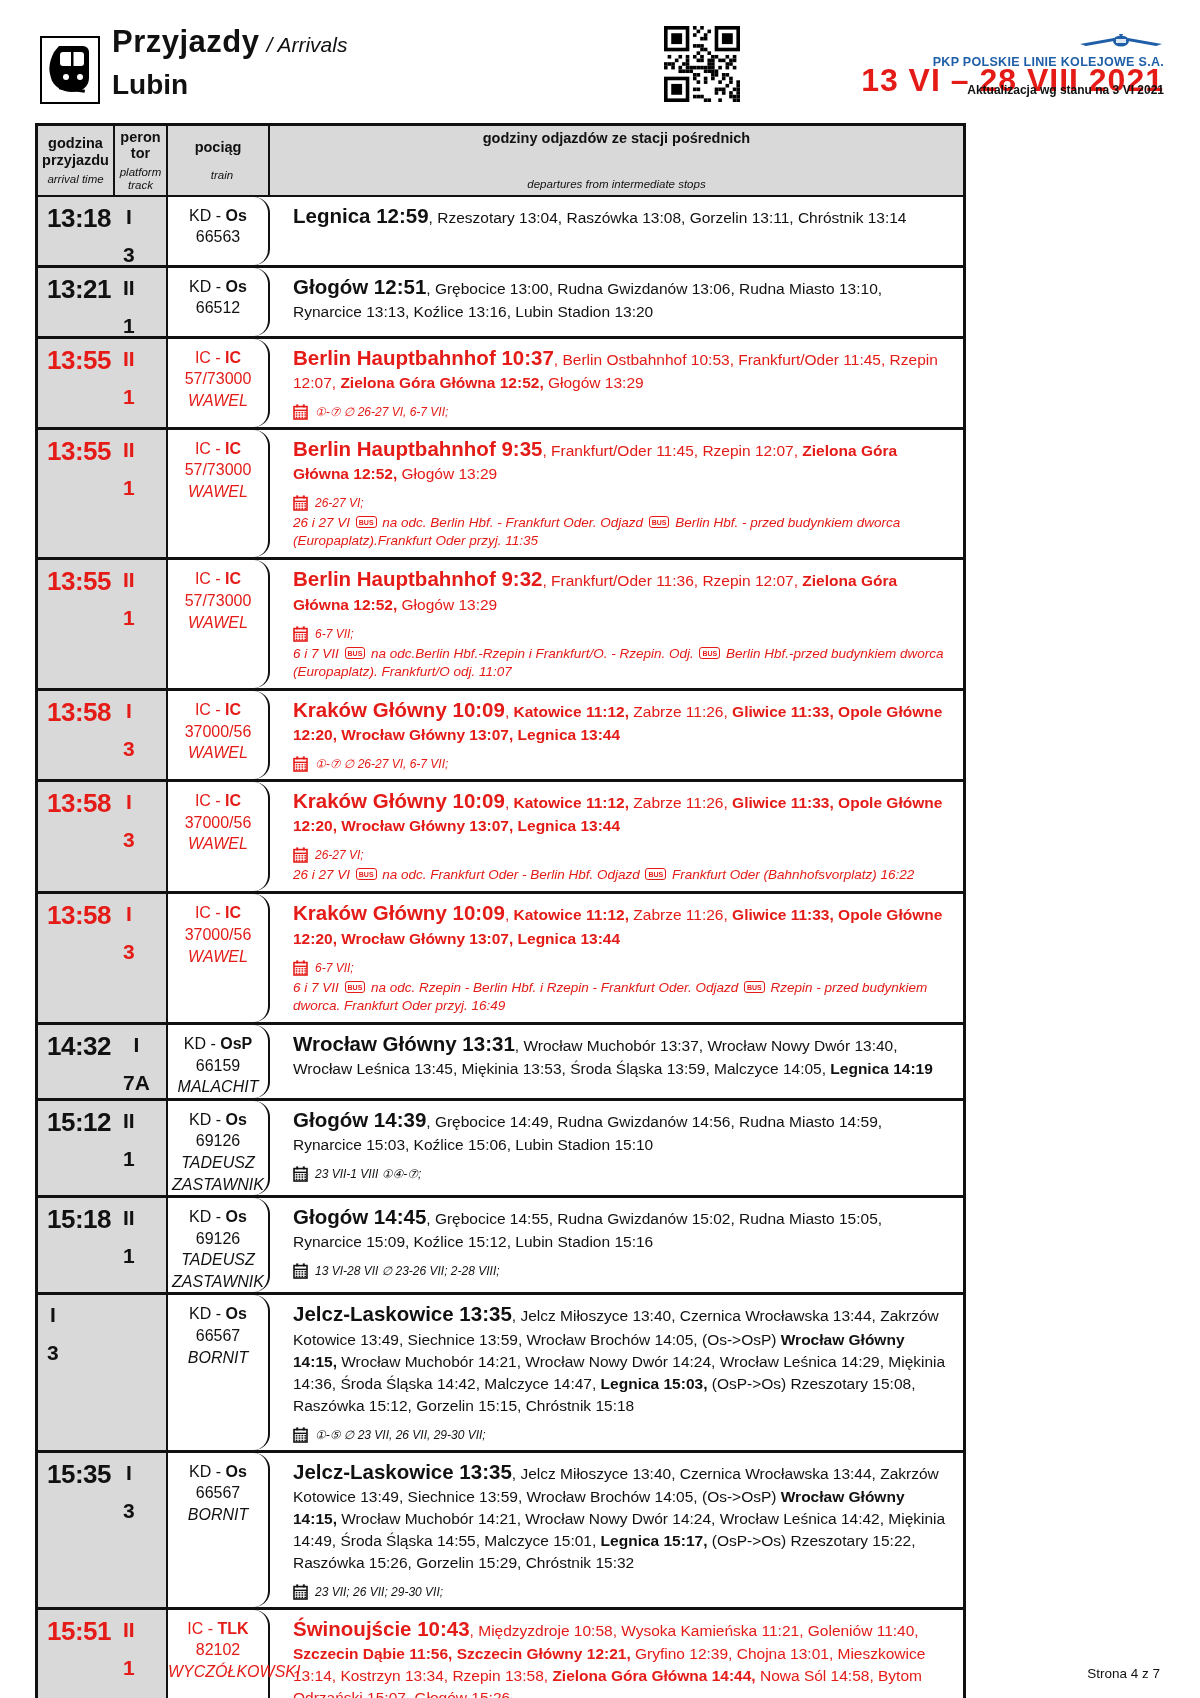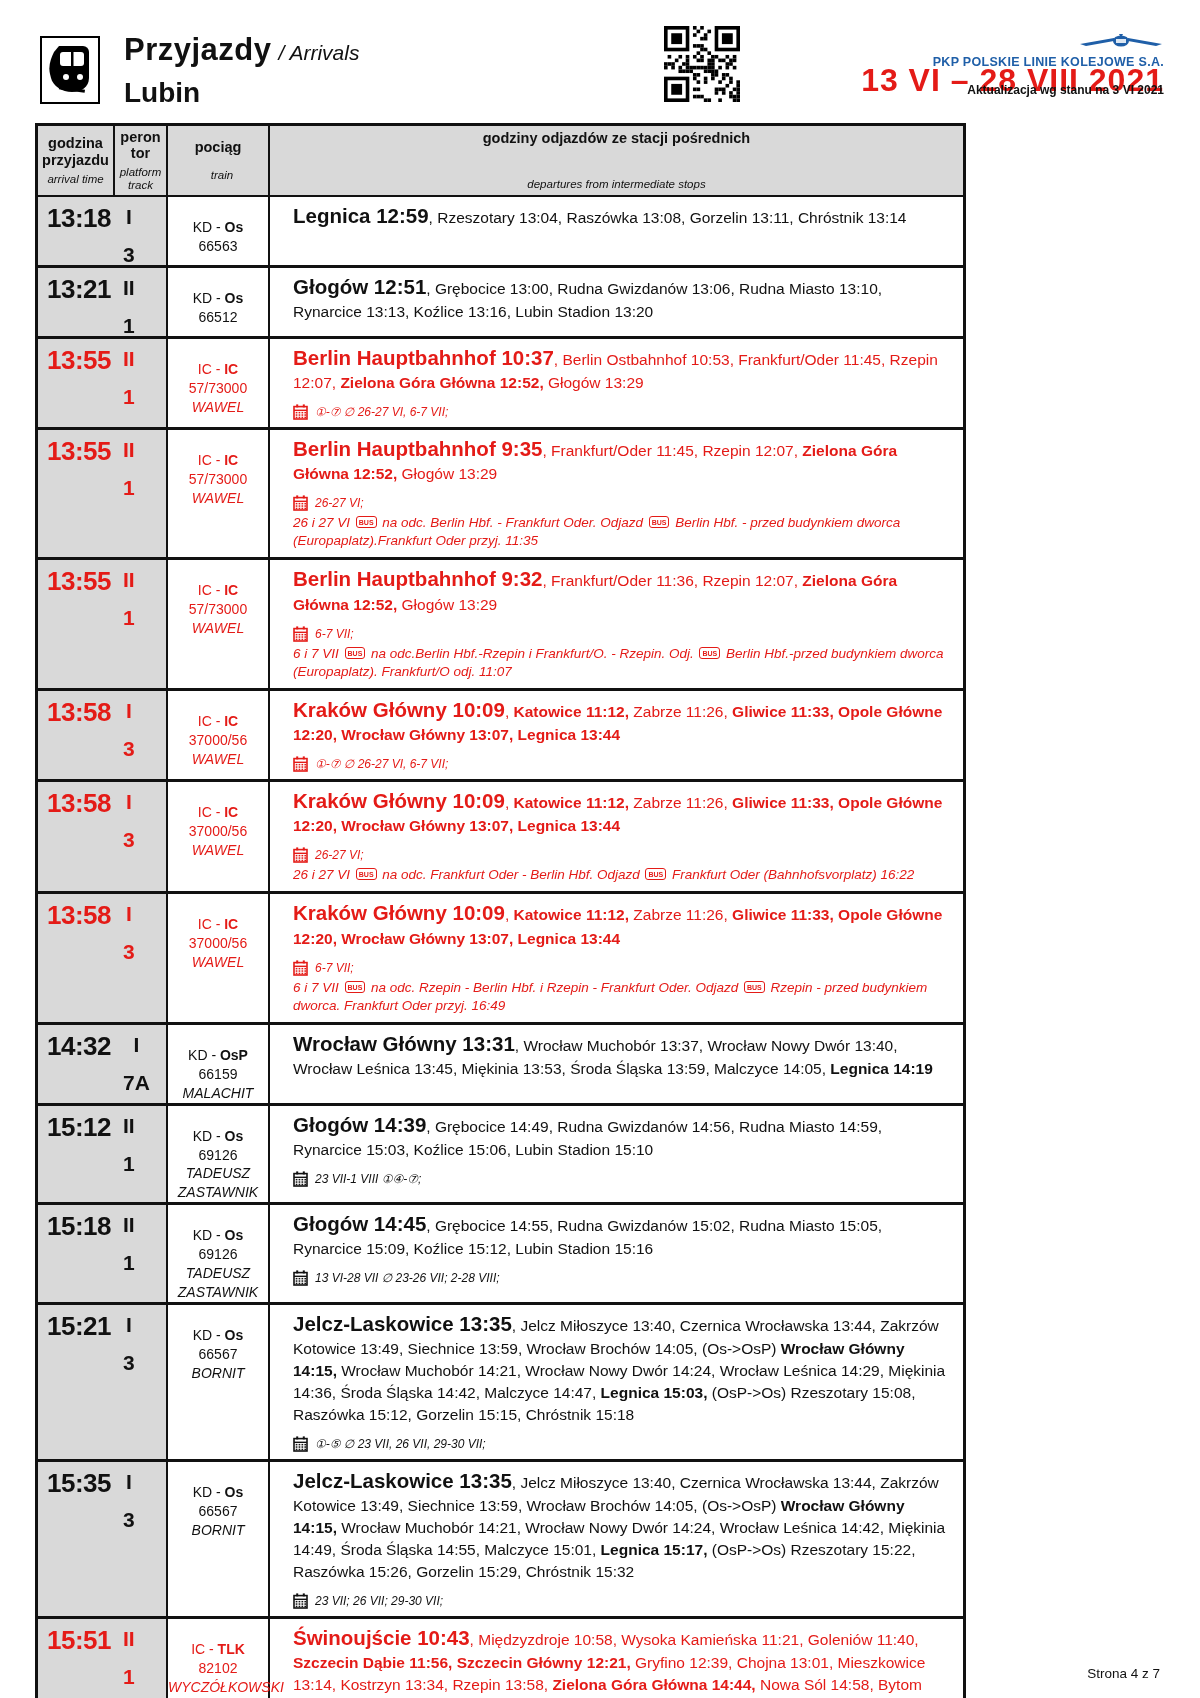--- a/index.html
+++ b/index.html
@@ -1,20 +1,20 @@
 <!DOCTYPE html>
 <html><head>
 <meta charset="utf-8">
 <style>
   html,body{margin:0;padding:0;background:#fff;}
   body{width:1200px;height:1698px;font-family:"Liberation Sans",sans-serif;color:#111;position:relative;overflow:hidden;}
   .page{position:absolute;inset:0;}
   
   .logo-box{position:absolute;left:40px;top:36px;width:56px;height:64px;border:2.5px solid #000;display:flex;align-items:center;justify-content:center;background:#fff;}
-  .titles{position:absolute;left:112px;top:32px;margin-left:12px;}
+  .titles{position:absolute;left:112px;top:24px;}
   .title-line{white-space:nowrap;}
   .t-pl{font-size:31px;font-weight:bold;letter-spacing:0.5px;}
   .t-en{font-size:21px;font-style:italic;margin-left:7px;}
   .station{font-size:28px;font-weight:bold;margin-top:9px;}
   .qr{position:absolute;left:664px;top:26px;width:76px;height:76px;}
   .brand{position:absolute;right:36px;top:33px;text-align:right;}
   .brand-text{color:#1f5fa8;font-weight:bold;font-size:12.5px;letter-spacing:0.3px;margin-top:1px;}
   .validity{position:absolute;right:36px;top:62px;font-size:32px;font-weight:bold;color:#e41b17;letter-spacing:1px;white-space:nowrap;}
   .update{position:absolute;right:36px;top:83px;font-size:12px;font-weight:bold;}
   
@@ -25,21 +25,21 @@
   .th1{width:77px;}.th2{width:53px;}.th3{width:102px;}.th4{flex:1;gap:26px;}
   .th-pl{font-weight:bold;font-size:14.5px;line-height:1.12;}
   .th-en{font-style:italic;font-size:11.5px;line-height:1.1;margin-top:5px;}
   .th3 .th-en{margin-top:14px;padding-left:8px;}
   .row{display:flex;border-top:3px solid #111;box-sizing:border-box;}
   .row:first-child{border-top:none;}
   .c-left{width:130px;min-width:130px;background:#d9d9d9;border-right:2px solid #111;box-sizing:border-box;display:flex;padding:6px 0 0 9px;}
   .time{font-size:26px;font-weight:bold;width:76px;letter-spacing:-0.5px;}
   .pt{display:flex;flex-direction:column;align-items:center;font-weight:bold;font-size:21px;line-height:1;padding-top:3px;}
   .tor{margin-top:17px;}
-  .c-train{width:102px;min-width:102px;border-right:2px solid #111;box-sizing:border-box;text-align:center;font-size:14px;line-height:1.35;padding-top:21px;}
+  .c-train{width:102px;min-width:102px;border-right:2px solid #111;box-sizing:border-box;text-align:center;font-size:16px;line-height:1.35;padding-top:8px;border-radius:16px;}
   .train-name{font-style:italic;}
   .c-route{flex:1;padding:4px 12px 7px 23px;}
   .route-main{font-size:15.5px;line-height:1.42;}
   .route-main .m{font-size:20.5px;font-weight:bold;}
   .route-main .b{font-weight:bold;}
   .footnote{margin-top:10px;font-size:12px;font-style:italic;display:flex;align-items:center;gap:7px;}
   .note{font-size:13.5px;font-style:italic;line-height:1.35;margin-top:3px;}
   .cal-icon{display:inline-flex;flex:none;}
   .bus-icon{display:inline-block;border:1.3px solid currentColor;border-radius:3px;font-size:7px;font-weight:bold;font-style:normal;line-height:1;padding:2px 2px 1px;vertical-align:2px;margin:0 2px;}
   .row.red{color:#e41b17;}
@@ -587,21 +587,20 @@
                   <rect x="8.5" y="12.7" width="1.7" height="1.5" fill="currentColor"></rect>
                   <rect x="11.399999999999999" y="12.7" width="1.7" height="1.5" fill="currentColor"></rect>
                 </svg>
               </span>
               <span>13 VI-28 VII ∅ 23-26 VII; 2-28 VIII;</span>
             </div>
           </div>
         </div>
         <div class="row" style="min-height: 138px;">
           <div class="c-left">
-            <div class="time">15:21</div>
             <div class="pt">
               <div class="peron">I</div>
               <div class="tor">3</div>
             </div>
           </div>
           <div class="c-train">
             <div><span>KD - </span><b>Os</b></div>
             <div>66567</div>
             <div class="train-name">BORNIT</div>
           </div>

